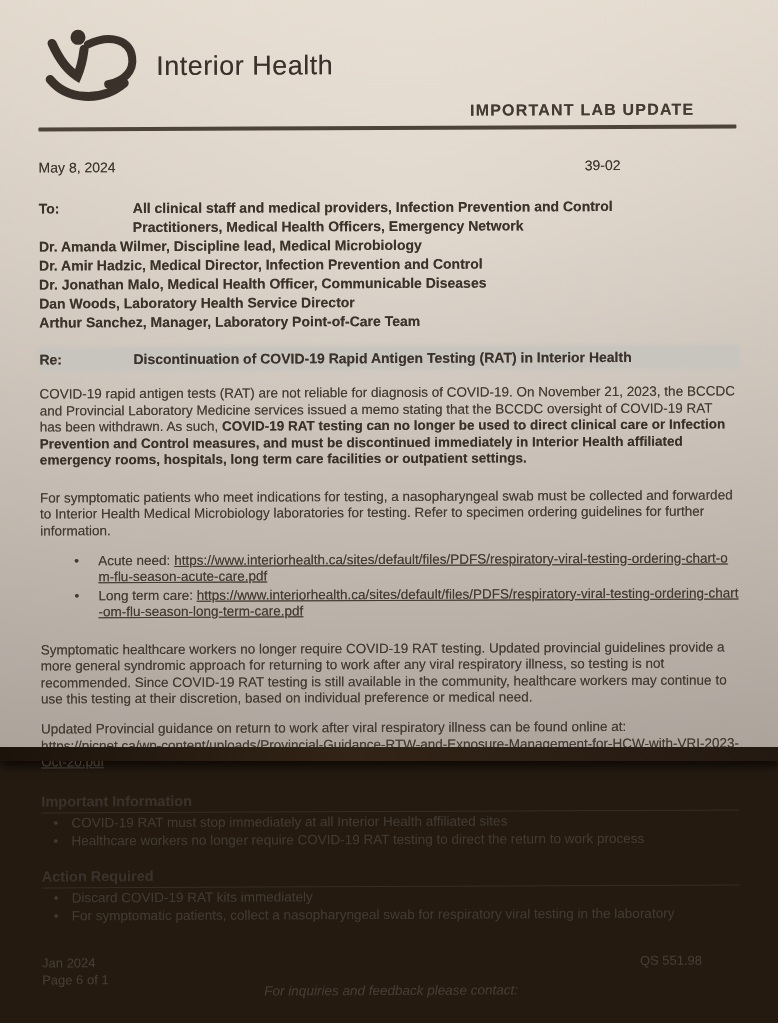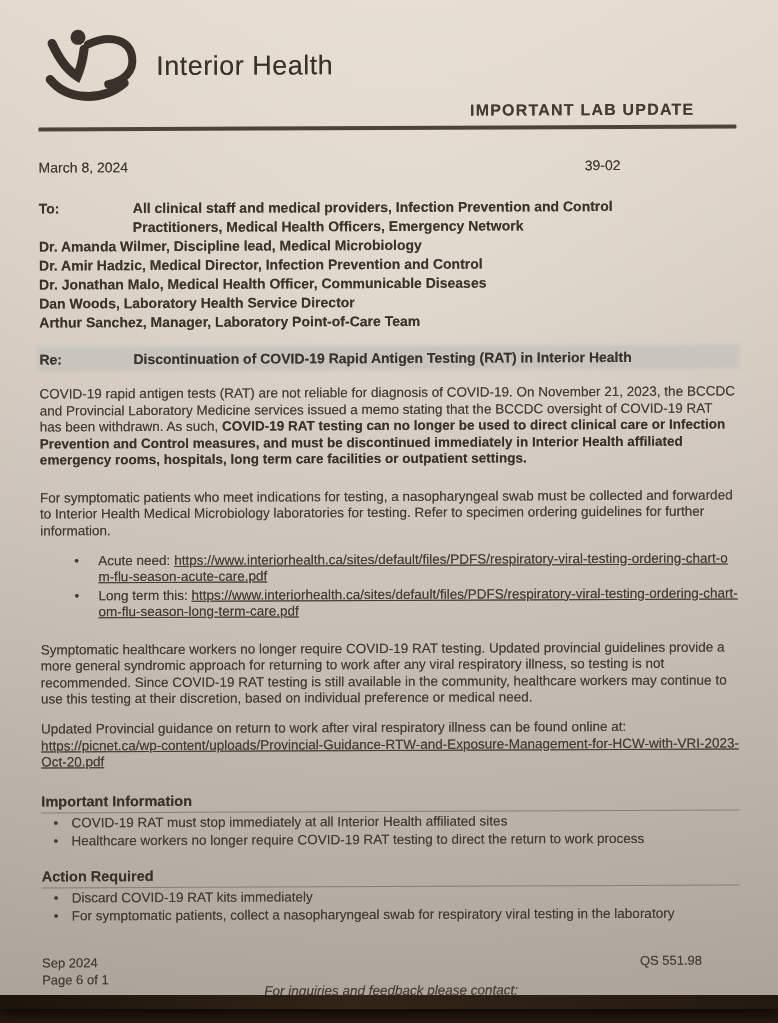--- a/index.html
+++ b/index.html
@@ -4,21 +4,21 @@
 <style>
   html,body{margin:0;padding:0;}
   body{
     width:778px;height:1023px;overflow:hidden;
     background:#241a10;
     font-family:"Liberation Sans",sans-serif;
     color:#3d352c;
   }
   .paper{
     position:relative;
-    width:778px;height:1009px;
+    width:778px;height:761px;
     background:
       radial-gradient(130% 95% at 52% 28%, rgba(255,255,255,0.10), rgba(40,30,20,0.10)),
       linear-gradient(180deg,#ece2d6 0%,#ddd3c8 30%,#cbc2b8 62%,#b6ada5 100%);
     box-shadow:0 6px 8px rgba(0,0,0,0.6);
   }
   .content{
     position:relative;
     padding:24px 40px 0 40px;
     transform:rotate(-0.25deg);
     text-shadow:0 0 0.5px rgba(56,46,36,0.55);
@@ -74,21 +74,21 @@
         <path d="M14 16 C22 34 31 44 39 49 C43 40 45 30 46 22" stroke="#3a322a" stroke-width="9" stroke-linecap="round" fill="none"></path>
         <path d="M50 17 C74 6 92 14 94 30 C96 44 86 54 70 57" stroke="#3a322a" stroke-width="8" stroke-linecap="round" fill="none"></path>
         <path d="M12 52 C28 72 62 76 86 56" stroke="#3a322a" stroke-width="9" stroke-linecap="round" fill="none"></path>
       </svg>
       <span class="brand">Interior Health</span>
     </div>
     <div class="banner">IMPORTANT LAB UPDATE</div>
     <div class="rule"></div>
 
     <div class="date-row">
-      <span>March 8, 2024</span>
+      <span>May 8, 2024</span>
       <span class="memo-no">39-02</span>
     </div>
 
     <div class="addr">
       <div class="label">To:</div>
       <div class="lines">
         <div>All clinical staff and medical providers, Infection Prevention and Control</div>
         <div>Practitioners, Medical Health Officers, Emergency Network</div>
       </div>
       <div class="lines">
@@ -103,41 +103,41 @@
     <div class="subject">
       <span class="label">Re:</span>
       <span>Discontinuation of COVID-19 Rapid Antigen Testing (RAT) in Interior Health</span>
     </div>
 
     <p class="para"><span>COVID-19 rapid antigen tests (RAT) are not reliable for diagnosis of COVID-19. On November 21, 2023, the BCCDC and Provincial Laboratory Medicine services issued a memo stating that the BCCDC oversight of COVID-19 RAT has been withdrawn. As such, </span><b>COVID-19 RAT testing can no longer be used to direct clinical care or Infection Prevention and Control measures, and must be discontinued immediately in Interior Health affiliated emergency rooms, hospitals, long term care facilities or outpatient settings.</b></p>
 
     <p class="para" style="margin-top:21px;">For symptomatic patients who meet indications for testing, a nasopharyngeal swab must be collected and forwarded to Interior Health Medical Microbiology laboratories for testing. Refer to specimen ordering guidelines for further information.</p>
     <ul class="plain">
       <li class="bullet"><span>Acute need: </span><a class="doclink" href="#">https://www.interiorhealth.ca/sites/default/files/PDFS/respiratory-viral-testing-ordering-chart-om-flu-season-acute-care.pdf</a></li>
-      <li class="bullet"><span>Long term this: </span><a class="doclink" href="#">https://www.interiorhealth.ca/sites/default/files/PDFS/respiratory-viral-testing-ordering-chart-om-flu-season-long-term-care.pdf</a></li>
+      <li class="bullet"><span>Long term care: </span><a class="doclink" href="#">https://www.interiorhealth.ca/sites/default/files/PDFS/respiratory-viral-testing-ordering-chart-om-flu-season-long-term-care.pdf</a></li>
     </ul>
 
     <p class="para" style="margin-top:21px;">Symptomatic healthcare workers no longer require COVID-19 RAT testing. Updated provincial guidelines provide a more general syndromic approach for returning to work after any viral respiratory illness, so testing is not recommended. Since COVID-19 RAT testing is still available in the community, healthcare workers may continue to use this testing at their discretion, based on individual preference or medical need.</p>
     <p class="para tight"><span>Updated Provincial guidance on return to work after viral respiratory illness can be found online at:</span><br><a class="doclink" href="#">https://picnet.ca/wp-content/uploads/Provincial-Guidance-RTW-and-Exposure-Management-for-HCW-with-VRI-2023-Oct-20.pdf</a></p>
 
     <div class="sec-head">Important Information</div>
     <ul class="plain sec-list">
       <li class="bullet">COVID-19 RAT must stop immediately at all Interior Health affiliated sites</li>
       <li class="bullet">Healthcare workers no longer require COVID-19 RAT testing to direct the return to work process</li>
     </ul>
 
     <div class="sec-head" style="margin-top:18px;">Action Required</div>
     <ul class="plain sec-list">
       <li class="bullet">Discard COVID-19 RAT kits immediately</li>
       <li class="bullet">For symptomatic patients, collect a nasopharyngeal swab for respiratory viral testing in the laboratory</li>
     </ul>
 
     <div class="footer">
       <div class="f-row1">
-        <span>Sep 2024</span>
+        <span>Jan 2024</span>
         <span class="f-docid">QS 551.98</span>
       </div>
       <div class="f-row2">
         <span>Page 6 of 1</span>
         <span class="f-note">For inquiries and feedback please contact:</span>
       </div>
     </div>
 
   </div>
   <div class="bottom-strip"></div>

